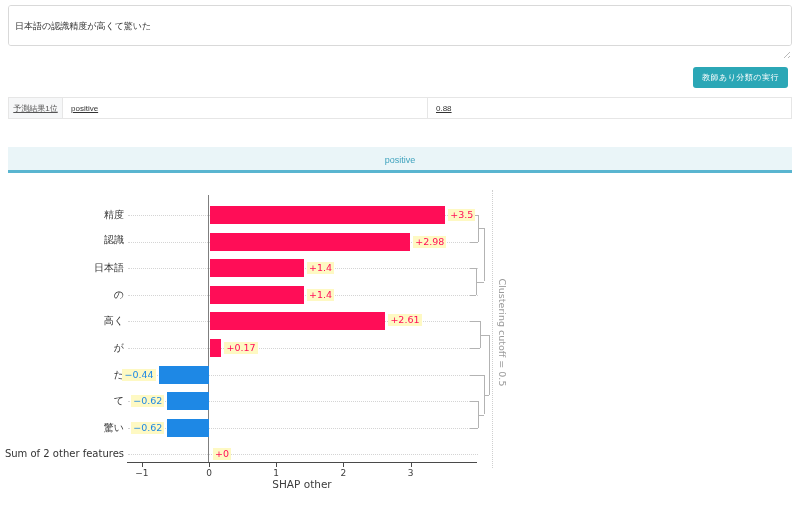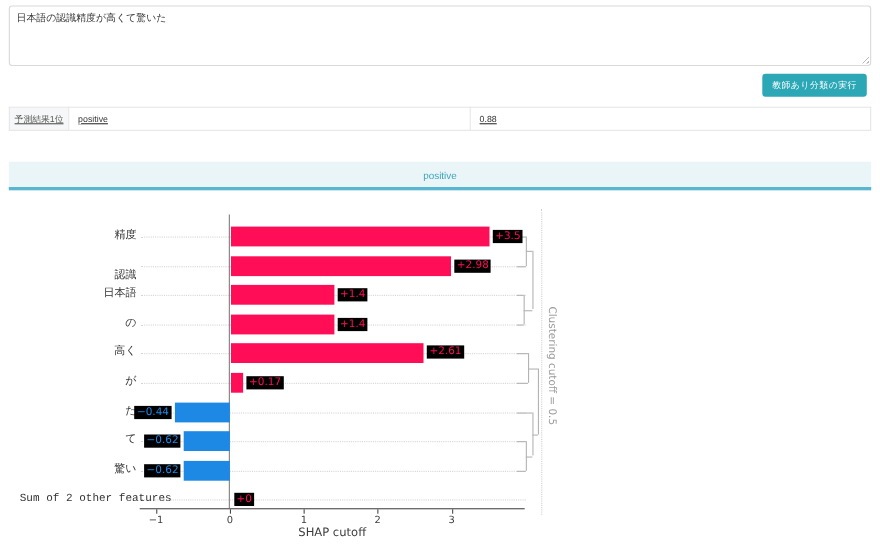--- a/index.html
+++ b/index.html
@@ -4,23 +4,23 @@
 <style>
   * { margin:0; padding:0; box-sizing:border-box; }
   html,body { background:#fff; }
   #canvas {
     position:relative; width:800px; height:507px; background:#ffffff;
     overflow:hidden; font-family:"Liberation Sans","DejaVu Sans",sans-serif;
   }
 
   
   #input-text {
-    position:absolute; left:8px; top:5px; width:784px; height:55px;
+    position:absolute; left:8px; top:5px; width:784px; height:41px;
     border:1px solid #d9d9d9; border-radius:3px; resize:none;
-    padding:4px 6px; font-size:9px; line-height:1.5; color:#333;
+    padding:14px 6px; font-size:9px; line-height:1.5; color:#333;
     font-family:"Liberation Sans","DejaVu Sans",sans-serif; outline:none;
     background:#fff;
   }
   #resize-handle {
     position:absolute; left:783px; top:51px; width:7px; height:7px;
     background:repeating-linear-gradient(135deg, transparent 0 2px, #b9b9b9 2px 3px);
     clip-path:polygon(100% 0, 100% 100%, 0 100%);
   }
 
   
@@ -53,25 +53,25 @@
     text-align:center; line-height:26px; font-size:9px; color:#3fa3be;
   }
 
   
   #chart-layer { position:absolute; left:0; top:0; width:800px; height:507px;
     font-family:"DejaVu Sans","Liberation Sans",sans-serif; }
   .leader { position:absolute; border-top:1px dotted #d4d4d4; height:0; z-index:1; }
   .shap-bar { position:absolute; z-index:2; }
   .feat-label {
     position:absolute; z-index:3; font-size:10px; color:#333; height:13px;
-    line-height:13px; white-space:nowrap; text-align:right;font-family:Liberation Mono, monospace;
+    line-height:13px; white-space:nowrap; text-align:right;
   }
   .val-label {
     position:absolute; z-index:3; font-size:9.5px; height:12px; line-height:12px;
-    background:#000000; padding:0 2px; white-space:nowrap;
+    background:#fef9c3; padding:0 2px; white-space:nowrap;
   }
   .val-pos { color:#ff0d57; }
   .val-neg { color:#1e88e5; }
   .zero-line { position:absolute; width:1px; background:#7f7f7f; z-index:2; }
   .axis-line { position:absolute; height:1px; background:#4a4a4a; z-index:2; }
   .tick-mark { position:absolute; width:1px; height:4px; background:#4a4a4a; }
   .tick-label { position:absolute; width:30px; text-align:center; font-size:9px; color:#3c3c3c; }
   .x-label { position:absolute; text-align:center; font-size:10.5px; color:#3c3c3c; }
   .dnd { position:absolute; background:#b3b3b3; z-index:1; }
   .cutoff-line { position:absolute; border-left:1px dotted #cfcfcf; width:0; z-index:0; }
@@ -107,21 +107,21 @@
 
   <div id="banner">positive</div>
 
   <div id="chart-layer">
       <div class="zero-line" style="left: 208px; top: 195px; height: 267px;"></div>
       <div class="leader" style="left: 128px; top: 215px; width: 350px;"></div>
       <div class="feat-label" style="right: 676px; top: 208px;">精度</div>
       <div class="shap-bar" style="left: 210px; top: 206px; width: 235.2px; height: 18px; background: rgb(255, 13, 87);"></div>
       <div class="val-label val-pos" style="left: 448.2px; top: 209px;">+3.5</div>
       <div class="leader" style="left: 128px; top: 241.6px; width: 350px;"></div>
-      <div class="feat-label" style="right: 676px; top: 245px;">認識</div>
+      <div class="feat-label" style="right: 676px; top: 233px;">認識</div>
       <div class="shap-bar" style="left: 210px; top: 232.6px; width: 200.256px; height: 18px; background: rgb(255, 13, 87);"></div>
       <div class="val-label val-pos" style="left: 413.256px; top: 235.6px;">+2.98</div>
       <div class="leader" style="left: 128px; top: 268.2px; width: 350px;"></div>
       <div class="feat-label" style="right: 676px; top: 261.2px;">日本語</div>
       <div class="shap-bar" style="left: 210px; top: 259.2px; width: 94.08px; height: 18px; background: rgb(255, 13, 87);"></div>
       <div class="val-label val-pos" style="left: 307.08px; top: 262.2px;">+1.4</div>
       <div class="leader" style="left: 128px; top: 294.8px; width: 350px;"></div>
       <div class="feat-label" style="right: 676px; top: 287.8px;">の</div>
       <div class="shap-bar" style="left: 210px; top: 285.8px; width: 94.08px; height: 18px; background: rgb(255, 13, 87);"></div>
       <div class="val-label val-pos" style="left: 307.08px; top: 288.8px;">+1.4</div>
@@ -139,34 +139,34 @@
       <div class="val-label val-neg" style="right: 644.4px; top: 368.6px;">−0.44</div>
       <div class="leader" style="left: 128px; top: 401.2px; width: 350px;"></div>
       <div class="feat-label" style="right: 676px; top: 394.2px;">て</div>
       <div class="shap-bar" style="left: 167.336px; top: 392.2px; width: 41.664px; height: 18px; background: rgb(30, 136, 229);"></div>
       <div class="val-label val-neg" style="right: 635.664px; top: 395.2px;">−0.62</div>
       <div class="leader" style="left: 128px; top: 427.8px; width: 350px;"></div>
       <div class="feat-label" style="right: 676px; top: 420.8px;">驚い</div>
       <div class="shap-bar" style="left: 167.336px; top: 418.8px; width: 41.664px; height: 18px; background: rgb(30, 136, 229);"></div>
       <div class="val-label val-neg" style="right: 635.664px; top: 421.8px;">−0.62</div>
       <div class="leader" style="left: 128px; top: 454.4px; width: 350px;"></div>
-      <div class="feat-label" style="right: 644px; top: 447.4px;">Sum of 2 other features</div>
+      <div class="feat-label" style="right: 676px; top: 447.4px;">Sum of 2 other features</div>
       <div class="val-label val-pos" style="left: 213px; top: 448.4px;">+0</div>
       <div class="axis-line" style="left: 127px; top: 462px; width: 350px;"></div>
       <div class="tick-mark" style="left: 141.8px; top: 463px;"></div>
       <div class="tick-label" style="left: 126.8px; top: 468px;">−1</div>
       <div class="tick-mark" style="left: 209px; top: 463px;"></div>
       <div class="tick-label" style="left: 194px; top: 468px;">0</div>
       <div class="tick-mark" style="left: 276.2px; top: 463px;"></div>
       <div class="tick-label" style="left: 261.2px; top: 468px;">1</div>
       <div class="tick-mark" style="left: 343.4px; top: 463px;"></div>
       <div class="tick-label" style="left: 328.4px; top: 468px;">2</div>
       <div class="tick-mark" style="left: 410.6px; top: 463px;"></div>
       <div class="tick-label" style="left: 395.6px; top: 468px;">3</div>
-      <div class="x-label" style="left: 227px; top: 478px; width: 150px;">SHAP cutoff</div>
+      <div class="x-label" style="left: 227px; top: 478px; width: 150px;">SHAP other</div>
       <div class="dnd" style="left: 470px; top: 215px; width: 8px; height: 1px;"></div>
       <div class="dnd" style="left: 470px; top: 241.6px; width: 8px; height: 1px;"></div>
       <div class="dnd" style="left: 478px; top: 215px; width: 1px; height: 26.6px;"></div>
       <div class="dnd" style="left: 470px; top: 268.2px; width: 6px; height: 1px;"></div>
       <div class="dnd" style="left: 470px; top: 294.8px; width: 6px; height: 1px;"></div>
       <div class="dnd" style="left: 476px; top: 268.2px; width: 1px; height: 26.6px;"></div>
       <div class="dnd" style="left: 478px; top: 228.3px; width: 6px; height: 1px;"></div>
       <div class="dnd" style="left: 476px; top: 281.5px; width: 8px; height: 1px;"></div>
       <div class="dnd" style="left: 484px; top: 228.3px; width: 1px; height: 53.2px;"></div>
       <div class="dnd" style="left: 470px; top: 321.4px; width: 10px; height: 1px;"></div>

